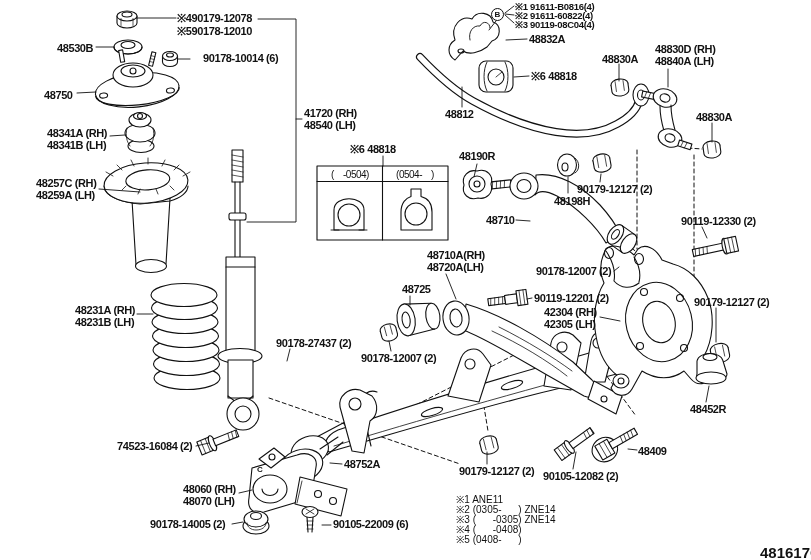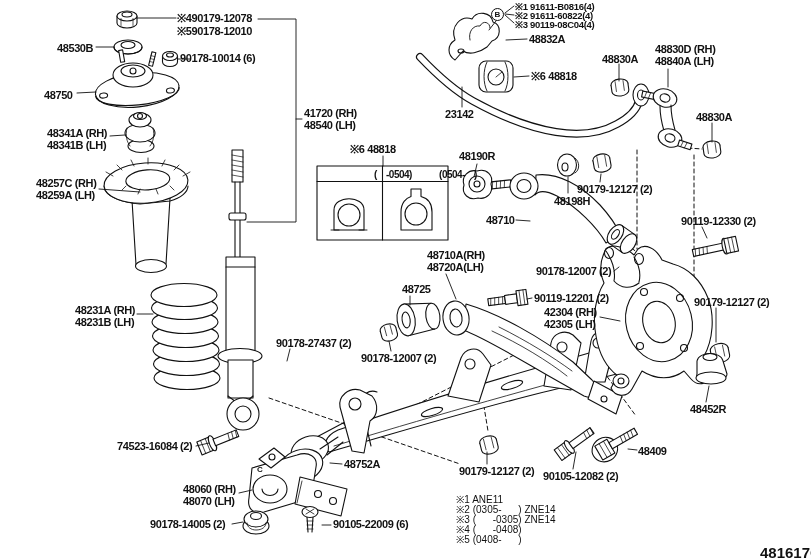--- a/index.html
+++ b/index.html
@@ -6,22 +6,22 @@
   .stage { position:relative; width:811px; height:560px; background:#fff; overflow:hidden;
            font-family:"Liberation Sans", sans-serif; color:#111; }
   svg { position:absolute; left:0; top:0; }
   .lbl { position:absolute; font-size:11px; font-weight:bold; letter-spacing:-0.4px;
          line-height:12px; white-space:pre; }
   .lbl.sm { font-size:9.5px; letter-spacing:-0.3px; line-height:9.5px; }
   .note { position:absolute; font-size:10px; font-weight:normal; line-height:10.3px; white-space:pre; }
   .figcode { position:absolute; font-size:15px; font-weight:bold; letter-spacing:0; }
   .bcircle { position:absolute; width:11px; height:11px; border:1.4px solid #111; border-radius:50%;
              font-size:8px; font-weight:bold; display:flex; align-items:center; justify-content:center; }
-  .th { position:absolute; font-size:10px; font-weight:bold; width:64px; text-align:center;
-        white-space:pre; letter-spacing:-0.5px;padding-left:43px; }
+  .th { position:absolute; font-size:10px; font-weight:normal; width:64px; text-align:center;
+        white-space:pre; letter-spacing:-0.5px; }
   .markerC { position:absolute; font-size:8px; font-weight:bold; }
 </style>
 </head>
 <body>
 
 <div class="stage">
 
 <svg width="811" height="560" viewBox="0 0 811 560">
 <g stroke="#111" fill="none" stroke-width="1.1" stroke-linecap="round" stroke-linejoin="round">
 
@@ -389,33 +389,33 @@
     <path d="M232,524 L243,522"></path>
     <path d="M322,525 L331,525"></path>
     <path d="M383,156 V166"></path>
   </g>
 </g>
 </svg>
 
 <div class="lbl" style="left:177px;top:12px">※490179-12078</div>
 <div class="lbl" style="left:177px;top:25px">※590178-12010</div>
 <div class="lbl" style="left:57px;top:42px">48530B</div>
-<div class="lbl" style="left:180px;top:52px">90178-10014 (6)</div>
+<div class="lbl" style="left:203px;top:52px">90178-10014 (6)</div>
 <div class="lbl" style="left:44px;top:89px">48750</div>
 <div class="lbl" style="left:47px;top:127px">48341A (RH)</div>
 <div class="lbl" style="left:47px;top:139px">48341B (LH)</div>
 <div class="lbl" style="left:36px;top:177px">48257C (RH)</div>
 <div class="lbl" style="left:36px;top:189px">48259A (LH)</div>
 <div class="lbl" style="left:304px;top:107px">41720 (RH)</div>
 <div class="lbl" style="left:304px;top:119px">48540 (LH)</div>
 <div class="lbl" style="left:75px;top:304px">48231A (RH)</div>
 <div class="lbl" style="left:75px;top:316px">48231B (LH)</div>
 <div class="lbl" style="left:529px;top:33px">48832A</div>
 <div class="lbl" style="left:531px;top:70px">※6 48818</div>
-<div class="lbl" style="left:445px;top:108px">23142</div>
+<div class="lbl" style="left:445px;top:108px">48812</div>
 <div class="lbl" style="left:602px;top:53px">48830A</div>
 <div class="lbl" style="left:655px;top:43px">48830D (RH)</div>
 <div class="lbl" style="left:655px;top:55px">48840A (LH)</div>
 <div class="lbl" style="left:696px;top:111px">48830A</div>
 <div class="lbl" style="left:459px;top:150px">48190R</div>
 <div class="lbl" style="left:486px;top:214px">48710</div>
 <div class="lbl" style="left:577px;top:183px">90179-12127 (2)</div>
 <div class="lbl" style="left:554px;top:195px">48198H</div>
 <div class="lbl" style="left:681px;top:215px">90119-12330 (2)</div>
 <div class="lbl" style="left:427px;top:249px">48710A(RH)</div>

